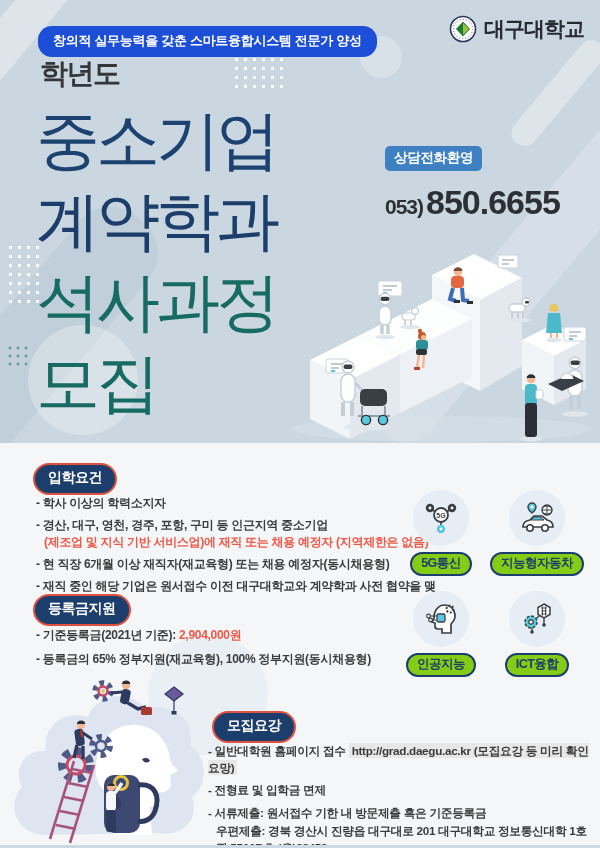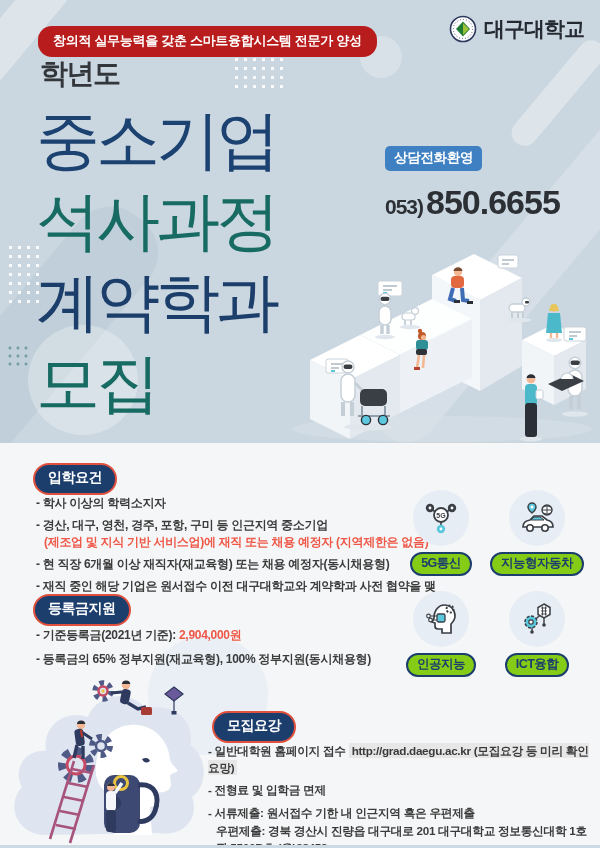--- a/index.html
+++ b/index.html
@@ -9,21 +9,21 @@
     font-family:"Liberation Sans","DejaVu Sans",sans-serif;
   }
   
   .hero{position:absolute;left:0;top:0;width:600px;height:443px;background:#cbd7e0;overflow:hidden;}
   .streak{position:absolute;background:rgba(255,255,255,.35);border-radius:40px;}
   .streak.dark{background:rgba(164,186,201,.28);}
   .dots{position:absolute;background-image:radial-gradient(rgba(255,255,255,.9) 1.6px,transparent 1.9px);background-size:9px 9px;}
   .dots.teal{background-image:radial-gradient(rgba(23,107,98,.45) 1.4px,transparent 1.7px);background-size:8px 8px;}
   .cdeco{position:absolute;border-radius:50%;}
   .tagline{
-    position:absolute;left:38px;top:26px;background:#b91c1c;color:#fff;
+    position:absolute;left:38px;top:26px;background:#1d4ed8;color:#fff;
     font-size:13px;font-weight:700;padding:6px 15px 7px;border-radius:14px;letter-spacing:-0.3px;
   }
   .logo{position:absolute;right:16px;top:15px;display:flex;align-items:center;gap:7px;}
   .logo-text{font-size:21px;font-weight:900;color:#262b33;letter-spacing:-1px;}
   .year-line{position:absolute;left:40px;top:60px;display:flex;align-items:flex-end;color:#33363b;}
   .year-num{font-size:38px;font-weight:900;letter-spacing:-2px;line-height:1;}
   .year-suffix{font-size:28px;font-weight:700;letter-spacing:-1.5px;line-height:1;padding-bottom:1px;}
   .title{position:absolute;left:36px;top:100px;}
   .title .t{font-size:64px;line-height:81px;font-weight:400;letter-spacing:-4px;}
   .t.navy{color:#1c4271;}
@@ -96,22 +96,22 @@
       </svg>
       <span class="logo-text">대구대학교</span>
     </div>
 
     <div class="year-line">
       <span class="year-suffix">학년도</span>
     </div>
 
     <div class="title">
       <div class="t navy">중소기업</div>
+      <div class="t navy2">계약학과</div>
       <div class="t teal">석사과정</div>
-      <div class="t navy2">계약학과</div>
       <div class="t teal">모집</div>
     </div>
 
     <div class="phone-badge">상담전화환영</div>
     <div class="phone">
       <span class="phone-prefix">053)</span>
       <span class="phone-number">850.6655</span>
     </div>
 
     <svg class="hero-art" viewBox="0 0 318 200">
@@ -318,21 +318,21 @@
         <div class="field-label"><span>ICT융합</span></div>
       </div>
     </div>
 
     <div class="sec-badge apply-badge">모집요강</div>
     <ul class="blist apply-list">
       <li>
         <span>- 일반대학원 홈페이지 접수  </span><span class="hl">http://grad.daegu.ac.kr (모집요강 등 미리 확인 요망)</span>
       </li>
       <li><span>- 전형료 및 입학금 면제</span></li>
-      <li style="margin-bottom:2px;"><span>- 서류제출: 원서접수 기한 내 인근지역 혹은 우편제출</span></li>
+      <li style="margin-bottom:2px;"><span>- 서류제출: 원서접수 기한 내 방문제출 혹은 기준등록금</span></li>
       <li class="cont"><span>우편제출: 경북 경산시 진량읍 대구대로 201 대구대학교 정보통신대학 1호관 5506B호  (우)38453</span></li>
     </ul>
 
     <svg class="bottom-art" viewBox="0 0 212 185">
       <path d="M40,172 C12,170 2,142 18,124 C8,106 22,86 42,88 C38,62 62,46 84,54 C92,30 128,26 142,46 C168,38 192,58 186,82 C204,94 204,122 188,134 C196,156 178,174 156,170 Z" fill="#dee5f0"></path>
 
       <path d="M110,172 L110,132 C98,130 90,118 92,102 C94,80 106,64 126,62 C148,60 164,76 166,96 C167,102 172,104 174,108 L166,112 L167,122 C166,128 160,130 154,129 L156,142 L146,144 L148,172 Z" fill="#ffffff"></path>
       <path d="M138,96 q6,-3 8,2 q-5,4 -8,-2 z" fill="#2e3a5e"></path>
 
       <g>

